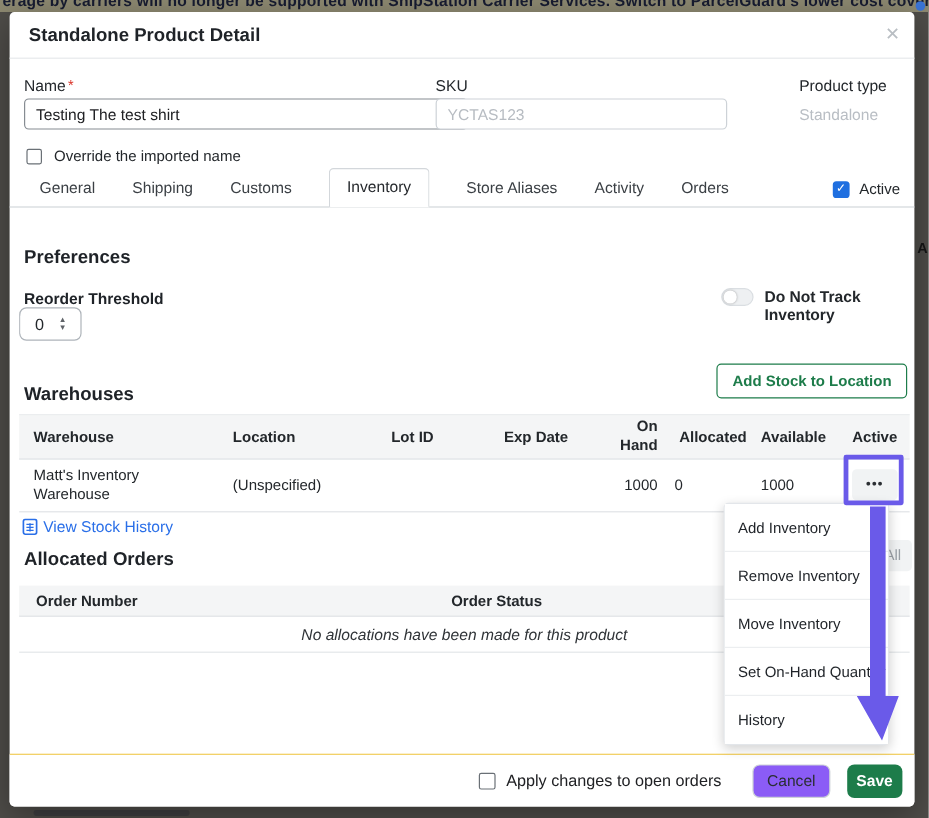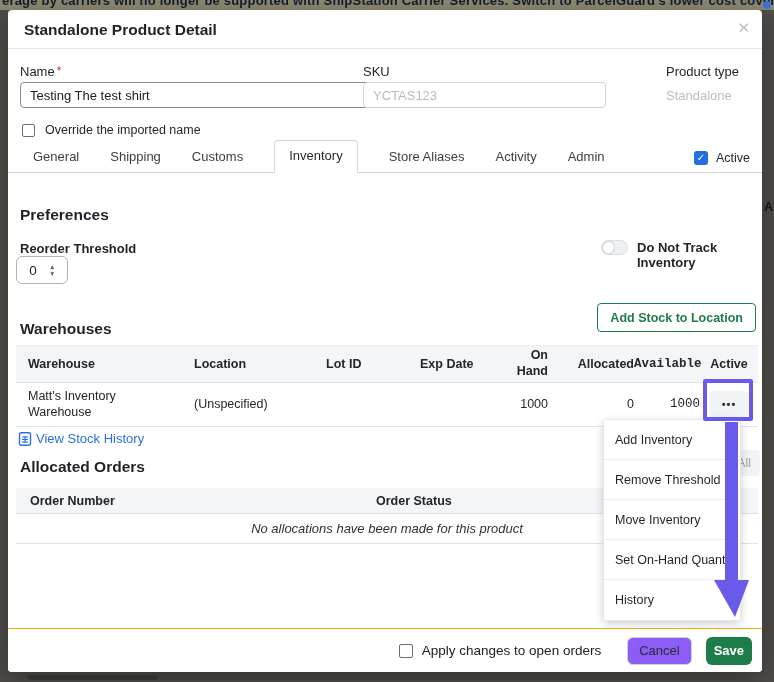--- a/index.html
+++ b/index.html
@@ -51,23 +51,23 @@
   .knob { position:absolute; left:1px; top:1px; width:11px; height:11px; border-radius:50%; background:#fff; box-shadow:0 0 2px rgba(0,0,0,.35); }
   .dnt-lbl { position:absolute; left:629px; top:230px; font-size:13px; font-weight:600; color:#23272b; }
 
   .add-stock { position:absolute; right:6px; top:293px; height:29px; padding:0 12px; border:1px solid #1d7c4a; border-radius:4px; background:#fff; color:#1d7c4a; font-size:12.5px; font-weight:bold; font-family:inherit; cursor:pointer; }
 
   
   .wtable { position:absolute; left:8px; top:335px; width:742px; font-size:12.5px; color:#23272b; }
   .wrow { display:flex; align-items:center; min-height:38px; border-bottom:1px solid #e0e3e7; }
   .whead { background:#f4f5f6; border-top:1px solid #ebedef; font-weight:bold; }
   .c1{width:168px; padding-left:12px;} .c2{width:138px; padding-left:10px;} .c3{width:86px; padding-left:4px;}
-  .c4{width:96px; padding-left:12px;} .c5{width:58px;} .c6{width:72px;} .c7{width:66px;font-family:Liberation Mono, monospace;} .c8{width:58px; text-align:center;}
+  .c4{width:96px; padding-left:12px;} .c5{width:58px;} .c6{width:72px;} .c7{width:66px;} .c8{width:58px; text-align:center;}
   .whead .c5{padding-left:8px; line-height:1.25;} .whead .c6{padding-left:4px;}
-  .wrow .c5{text-align:right; padding-right:14px;} .wrow .c6,.wrow .c7{text-align:right;}
+  .wrow .c5{text-align:right; padding-right:14px;} .wrow .c6,.wrow .c7{text-align:left;}
   .wh-name { display:inline-block; max-width:112px; line-height:1.3; padding:5px 0; }
   .dots-btn { display:inline-flex; align-items:center; justify-content:center; width:38px; height:26px; background:#f1f3f4; border:none; border-radius:4px; font-size:11px; font-weight:bold; color:#2b2f33; letter-spacing:1px; cursor:pointer; }
 
   .view-history { position:absolute; left:10px; top:421px; display:flex; align-items:center; gap:4px; color:#2a6fe8; font-size:13px; cursor:pointer; }
   .show-all { position:absolute; left:700px; top:440px; width:52px; height:26px; background:#f1f3f4; border:none; border-radius:4px; color:#9aa0a6; font-size:12.5px; text-align:right; padding-right:9px; z-index:1; font-family:inherit; }
 
   
   .otable { position:absolute; left:8px; top:478px; width:742px; }
   .ohead { display:flex; align-items:center; height:26px; background:#f4f5f6; border-bottom:1px solid #e0e3e7; font-size:12.5px; font-weight:bold; color:#23272b; }
   .oc1 { width:352px; padding-left:14px; } .oc2 { padding-left:8px; }
@@ -125,21 +125,21 @@
     </div>
 
     <div class="tabs-bar">
       <div class="tabs-row">
         <div class="tab">General</div>
         <div class="tab">Shipping</div>
         <div class="tab">Customs</div>
         <div class="tab active">Inventory</div>
         <div class="tab">Store Aliases</div>
         <div class="tab">Activity</div>
-        <div class="tab">Admin</div>
+        <div class="tab">Orders</div>
       </div>
       <div class="active-check">
         <span class="cb-checked">✓</span>
         <span class="active-lbl">Active</span>
       </div>
     </div>
 
     <div class="h2" style="left:12px; top:196px;">Preferences</div>
     <div class="reorder-lbl">Reorder Threshold</div>
     <div class="spinner">
@@ -197,21 +197,21 @@
     <div class="otable">
       <div class="ohead">
         <div class="oc1">Order Number</div>
         <div class="oc2">Order Status</div>
       </div>
       <div class="oempty">No allocations have been made for this product</div>
     </div>
 
     <div class="menu">
       <div class="menu-item">Add Inventory</div>
-      <div class="menu-item">Remove Threshold</div>
+      <div class="menu-item">Remove Inventory</div>
       <div class="menu-item">Move Inventory</div>
       <div class="menu-item">Set On-Hand Quantity</div>
       <div class="menu-item">History</div>
     </div>
 
     <div class="footer">
       <div class="apply-group">
         <span class="cb" style="width:14px;height:14px;"></span>
         <span class="apply-lbl">Apply changes to open orders</span>
       </div>

